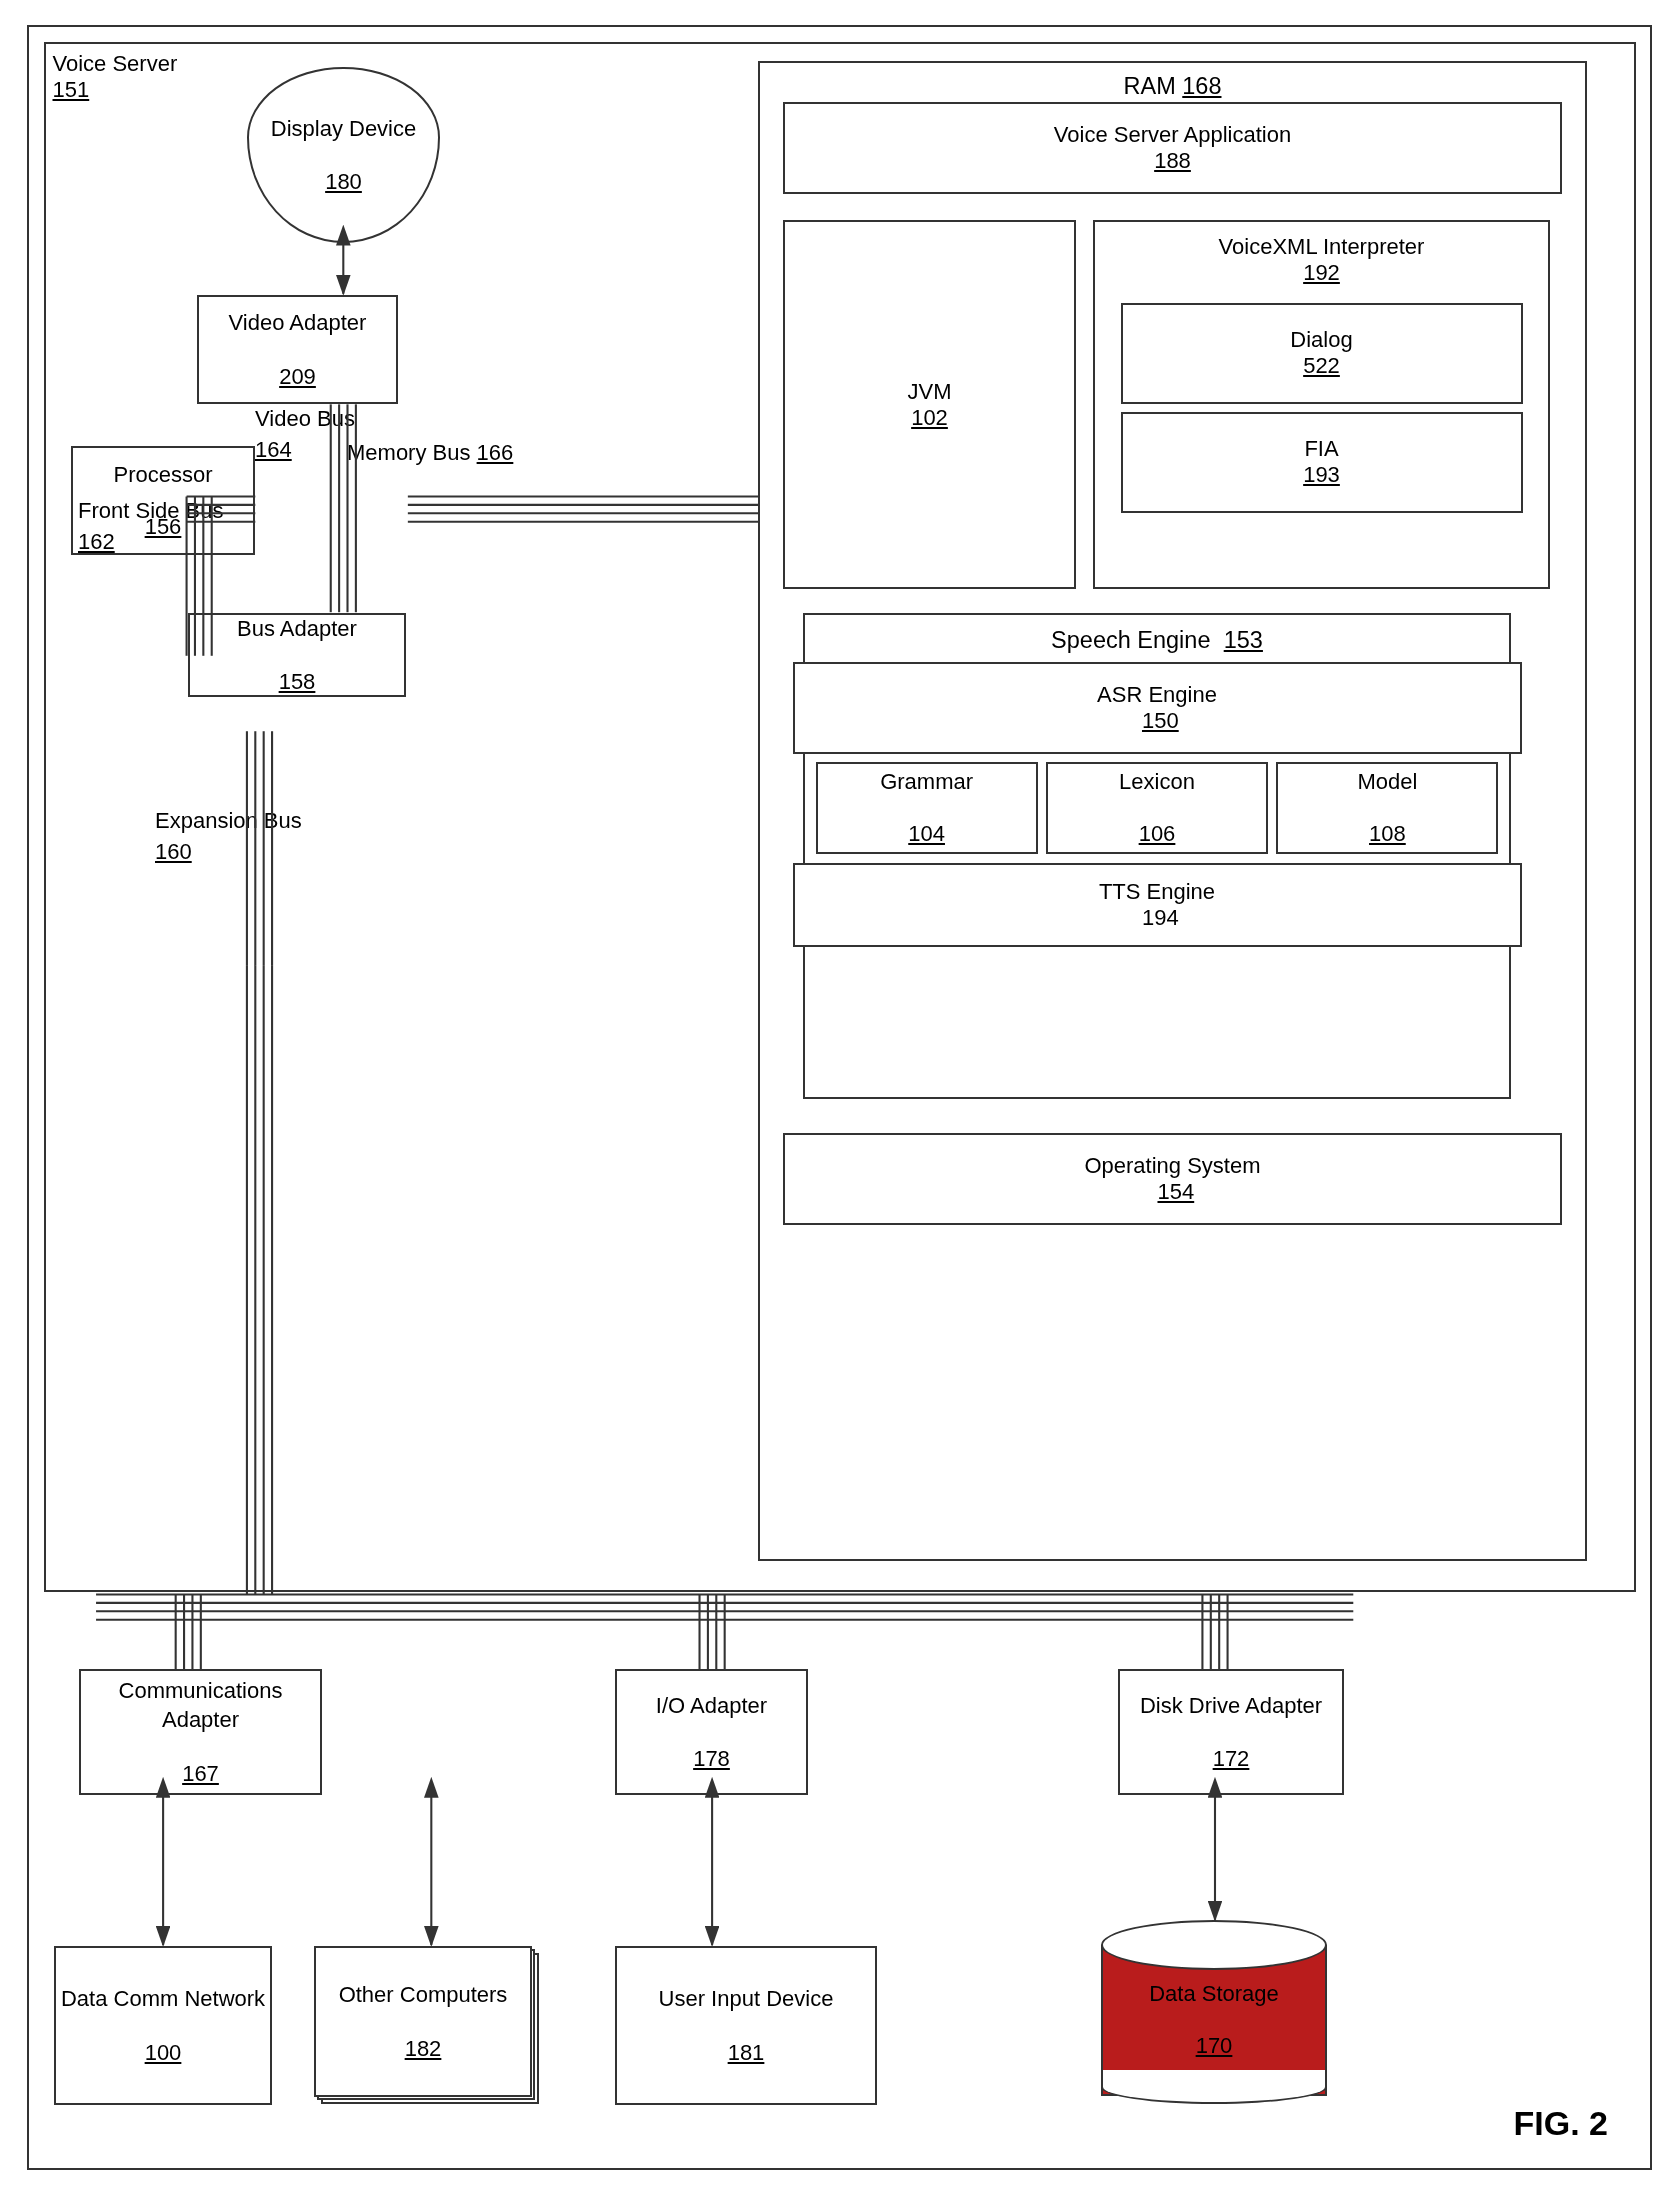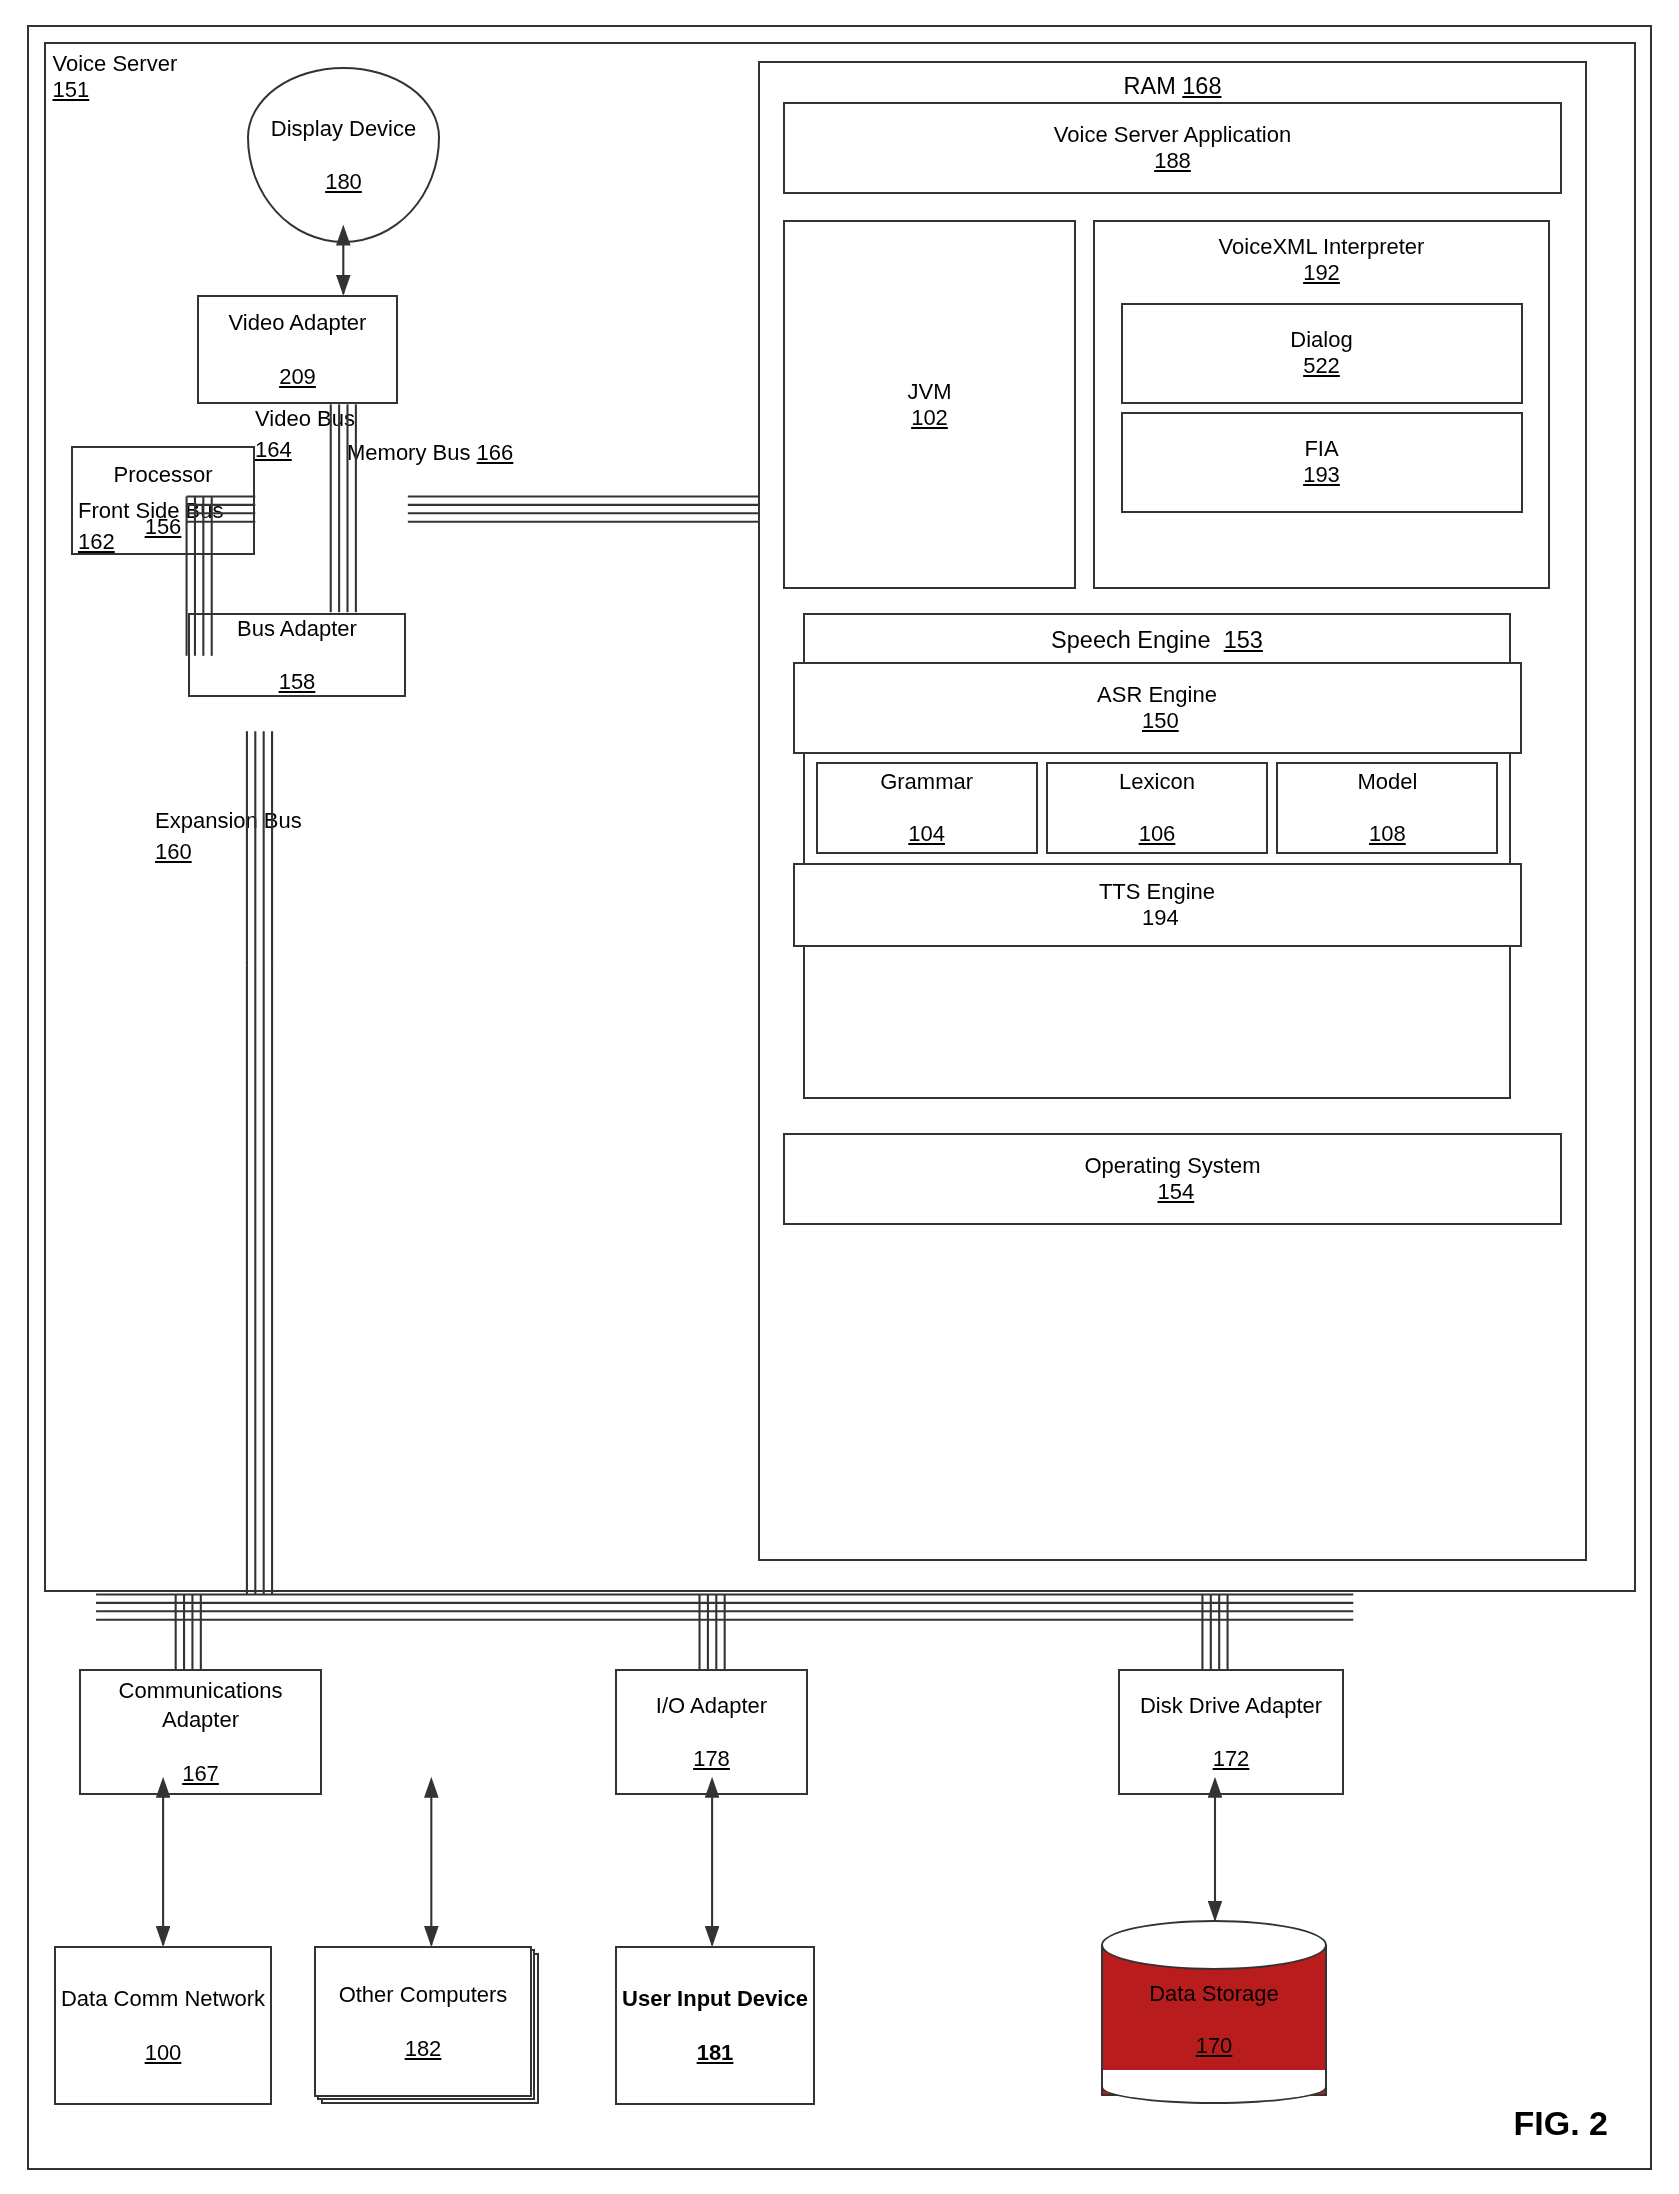--- a/index.html
+++ b/index.html
@@ -216,21 +216,21 @@
   <div style="position:absolute; top:1919px; left:285px;">
     <div style="position:absolute; top:6.7px; left:6.7px; width:218px; height:151px; border:2.1px solid #333; background:#fff;"></div>
     <div style="position:absolute; top:3.4px; left:3.4px; width:218px; height:151px; border:2.1px solid #333; background:#fff;"></div>
     <div class="box" style="position:relative; width:218px; height:151px; font-size:22px;">
       <span style="line-height:1.3">Other Computers</span>
         <br>
       <span style="text-decoration:underline;">182</span>
     </div>
   </div>
 
-  <div class="box" style="top:1919px; left:586px; width:200px; height:159px; font-size:22px;font-weight:bold;">
+  <div class="box" style="top:1919px; left:586px; width:262px; height:159px; font-size:22px;">
     <span style="line-height:1.3">User Input Device</span>
       <br>
     <span style="text-decoration:underline;">181</span>
   </div>
 
   <div style="position:absolute; top:1893px; left:1072px; width:226px; height:184px;">
 
     <div style="position:absolute; top:25px; left:0; width:226px; height:151px; border-left:2.1px solid #333; border-right:2.1px solid #333; border-bottom:2.1px solid #333; background:#b91c1c; display:flex; flex-direction:column; align-items:center; justify-content:center; font-size:22px;">
       <span>Data Storage</span>
         <br>

